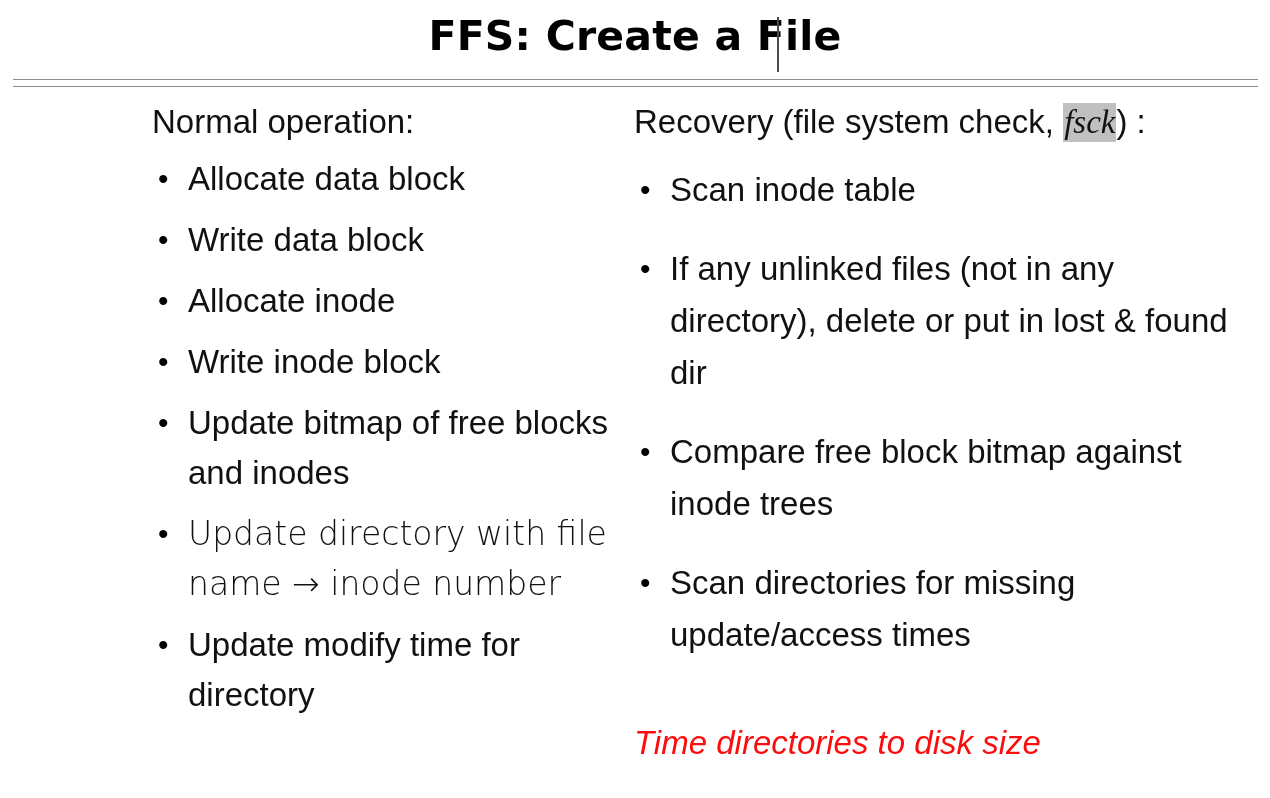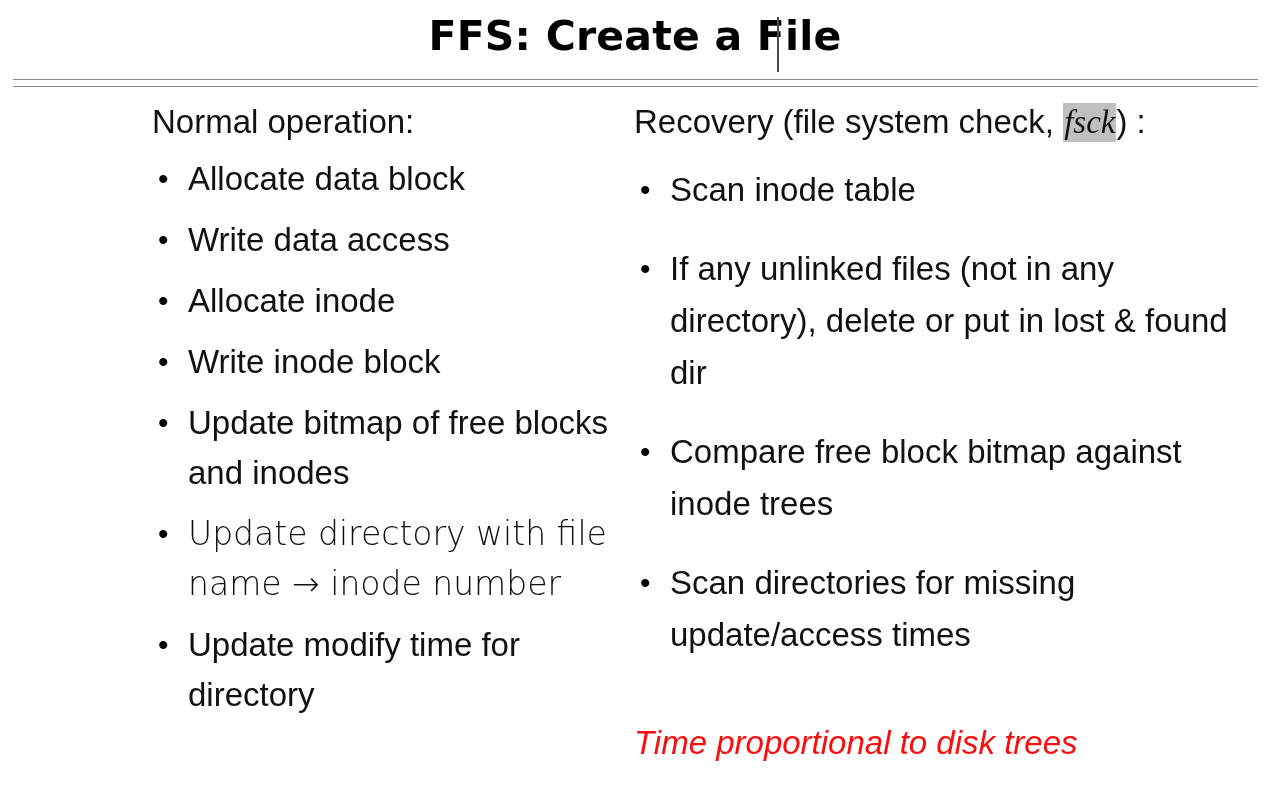--- a/index.html
+++ b/index.html
@@ -169,36 +169,36 @@
 
   <div class="rule rule-top"></div>
   <div class="rule rule-bottom"></div>
 
   <div class="columns">
 
     <div class="column column-left">
       <div class="col-heading">Normal operation:</div>
       <ul class="bullets">
         <li><span>Allocate data block</span></li>
-        <li><span>Write data access</span></li>
+        <li><span>Write data block</span></li>
         <li><span>Allocate inode</span></li>
         <li><span>Write inode block</span></li>
         <li><span>Update bitmap of free blocks and inodes</span></li>
         <li><span class="arrow-glyph">Update directory with file name → inode number</span></li>
         <li><span>Update modify time for directory</span></li>
       </ul>
     </div>
 
     <div class="column column-right">
       <div class="col-heading"><span>Recovery (file system check, </span><span class="hl-mono">fsck</span><span>) :</span></div>
       <ul class="bullets">
         <li><span>Scan inode table</span></li>
         <li><span>If any unlinked files (not in any directory), delete or put in lost &amp; found dir</span></li>
         <li><span>Compare free block bitmap against inode trees</span></li>
         <li><span>Scan directories for missing update/access times</span></li>
       </ul>
     </div>
 
   </div>
 
-  <div class="footnote">Time proportional to disk trees</div>
+  <div class="footnote">Time directories to disk size</div>
 
 </div>
 
 </body></html>

